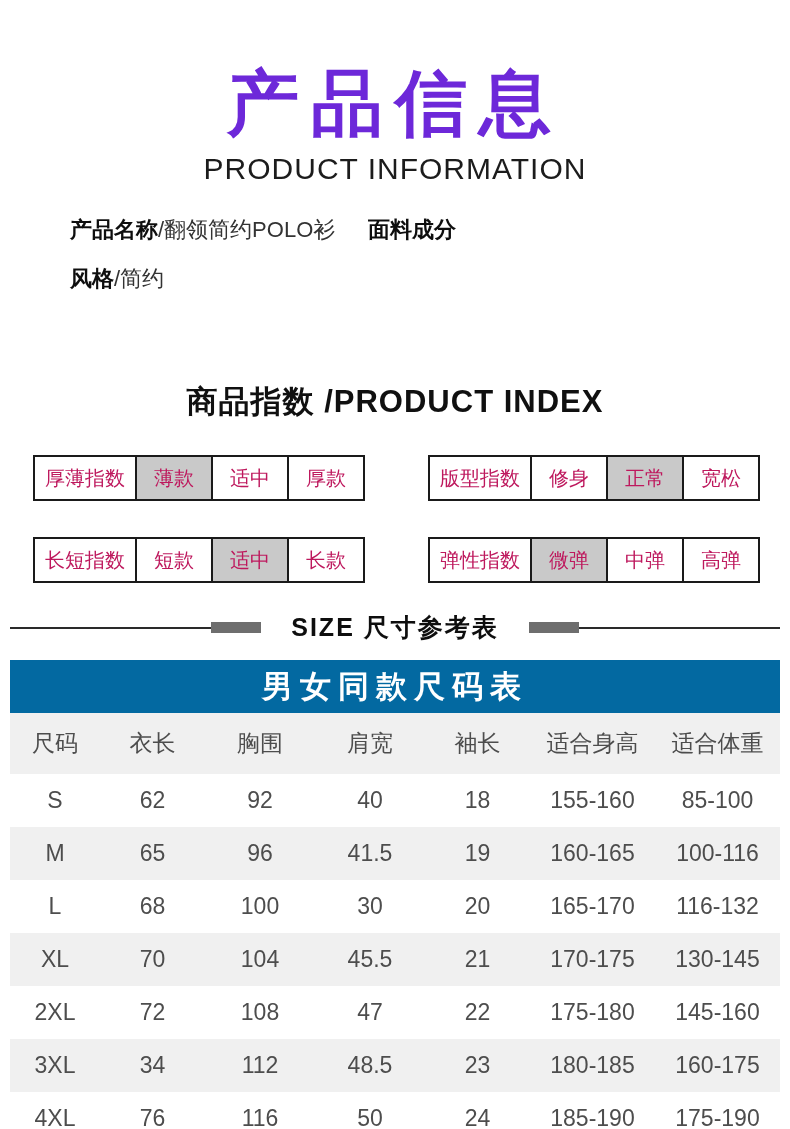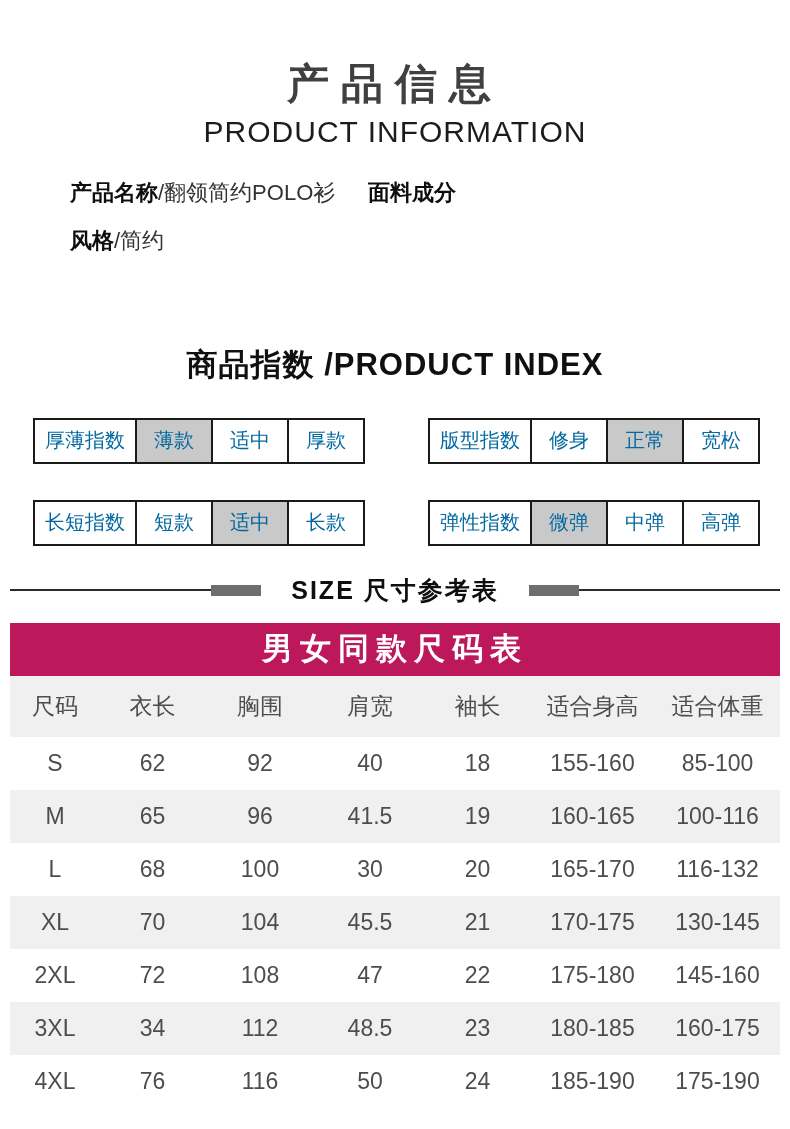--- a/index.html
+++ b/index.html
@@ -6,22 +6,22 @@
   html,body { width:790px; background:#ffffff; }
   body {
     height:1129px; overflow:hidden; position:relative;
     font-family:"Liberation Sans","DejaVu Sans",sans-serif;
     color:#111;
   }
 
   
   .title-block { padding-top:58px; text-align:center; }
   .main-title {
-    font-size:42px; font-weight:900; letter-spacing:12px;
-    color:#404040; line-height:1.25;
+    font-size:72px; font-weight:900; letter-spacing:12px;
+    color:#6d28d9; line-height:1.25;
   }
   .sub-title {
     margin-top:4px; font-size:30px; font-weight:500;
     letter-spacing:1px; color:#1c1c1c;
   }
 
   
   .attrs { margin-top:30px; padding:0 72px 0 70px; font-size:22px; }
   .attr-line { display:flex; align-items:baseline; line-height:1.3; }
   .attr-line + .attr-line { margin-top:20px; }
@@ -40,42 +40,42 @@
     font-size:31px; font-weight:bold; color:#101010; letter-spacing:1px;
   }
   .idx-grid {
     margin-top:32px; padding:0 30px 0 33px;
     display:grid; grid-template-columns:332px 332px;
     column-gap:63px; row-gap:36px;
   }
   .idx-table { display:flex; border:2px solid #1a1a1a; background:#fff; }
   .idx-cell {
     width:76px; height:42px; display:flex; align-items:center; justify-content:center;
-    font-size:20px; color:#0369a1; border-left:2px solid #1a1a1a; white-space:nowrap;
+    font-size:20px; color:#be185d; border-left:2px solid #1a1a1a; white-space:nowrap;
   }
   .idx-cell.idx-label { width:100px; border-left:none; }
   .idx-cell.sel { background:#c9c9c9; }
 
   
   .size-divider {
     margin-top:28px; padding:0 10px;
     display:flex; align-items:center;
   }
   .div-line { flex:1; height:2px; background:#2a2a2a; }
   .div-bar { width:50px; height:11px; background:#6e6e6e; }
   .div-bar.left { margin-left:0; }
   .divider-title {
     font-size:25px; font-weight:bold; color:#0e0e0e;
     margin:0 30px; letter-spacing:2px; white-space:nowrap;
   }
 
   
   .size-table-wrap { margin:16px 10px 0 10px; }
   .table-title-bar {
-    height:53px; background:#be185d;
+    height:53px; background:#0369a1;
     display:flex; align-items:center; justify-content:center;
   }
   .table-title {
     color:#ffffff; font-size:31px; font-weight:bold; letter-spacing:7px;
   }
   table.size-table { width:770px; border-collapse:collapse; table-layout:fixed; }
   .size-table col.c0 { width:90px; }
   .size-table col.c1 { width:105px; }
   .size-table col.c2 { width:110px; }
   .size-table col.c3 { width:110px; }

